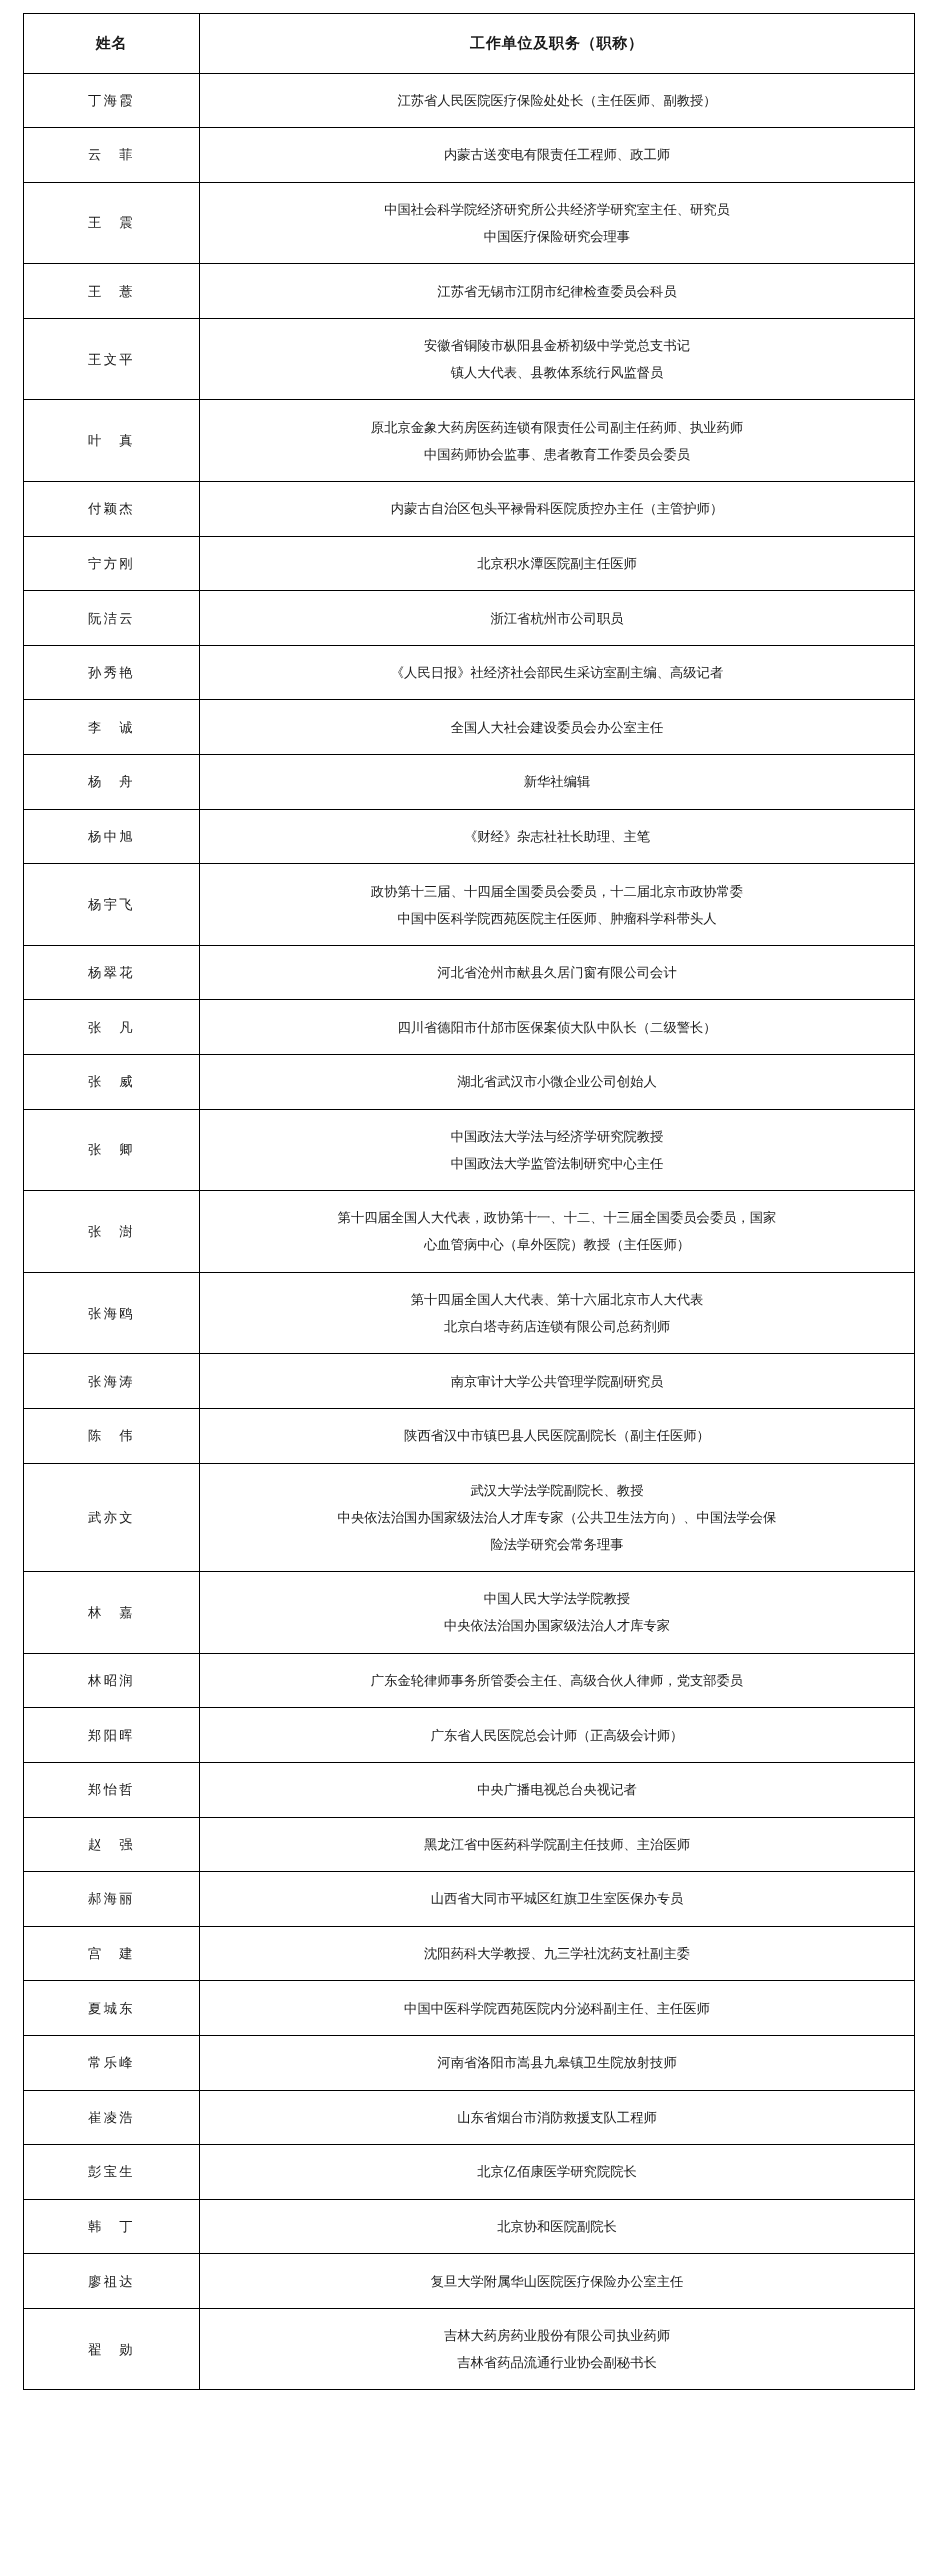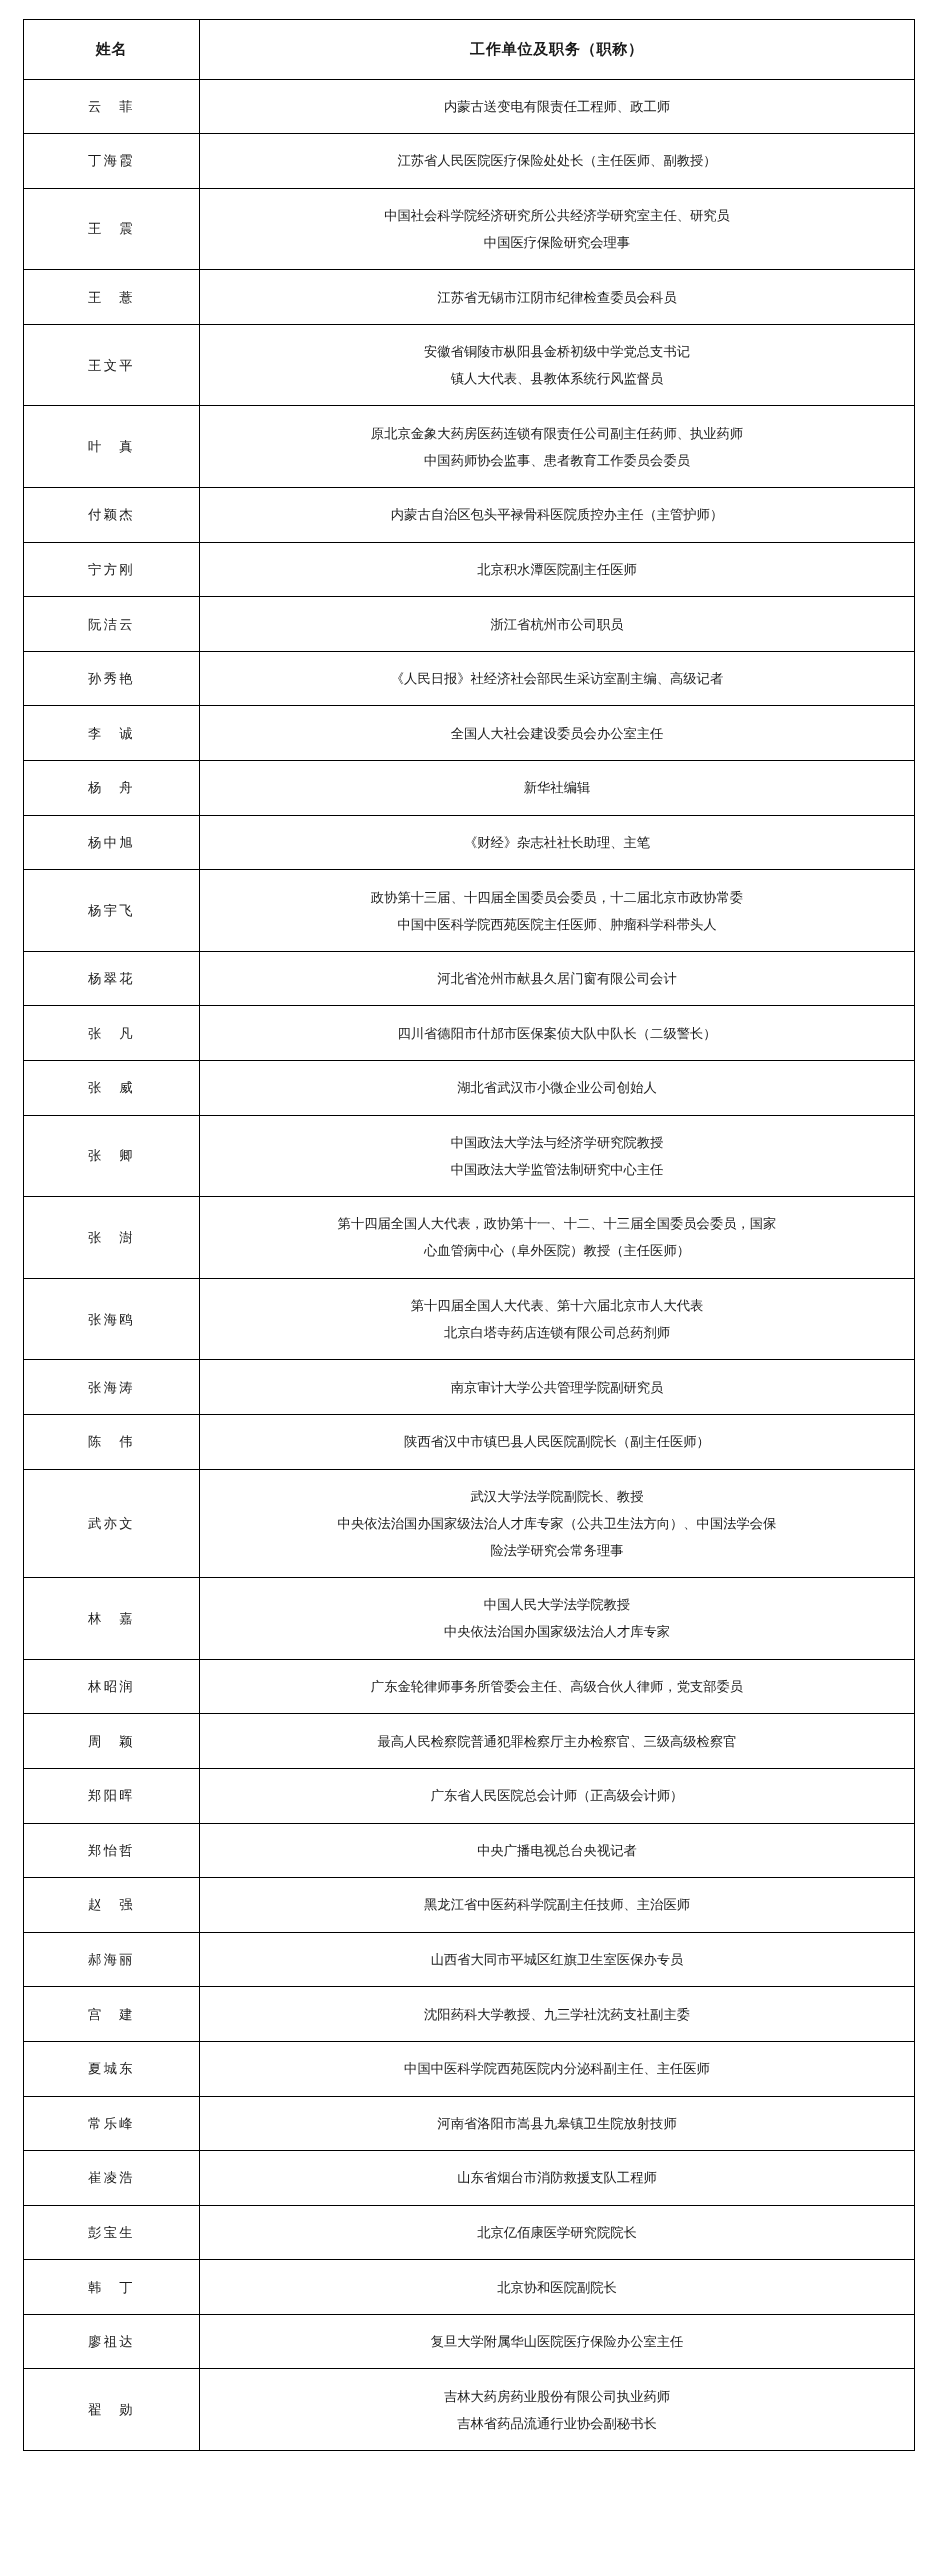--- a/index.html
+++ b/index.html
@@ -11,21 +11,21 @@
   }
   .page {
     width: 938px;
     min-height: 2576px;
     background: #ffffff;
     box-sizing: border-box;
     padding-top: 12.5px;
   }
   table.roster {
     width: 891px;
-    margin: 6px auto;
+    margin: 0 auto;
     border-collapse: collapse;
     table-layout: fixed;
   }
   table.roster, table.roster th, table.roster td {
     border: 0.8px solid #000000;
   }
   table.roster {
     border: 1.6px solid #000000;
   }
   col.name-col { width: 176px; }
@@ -65,29 +65,29 @@
     </colgroup>
     <thead>
       <tr>
         <th>姓名</th>
         <th>工作单位及职务（职称）</th>
       </tr>
     </thead>
     <tbody id="roster-body">
 
     <tr>
+          <td class="name-cell">丁海霞</td>
+          <td class="pos-cell">
+            <span class="pos-line">江苏省人民医院医疗保险处处长（主任医师、副教授）</span>
+          </td>
+        </tr>
+        <tr>
           <td class="name-cell">云　菲</td>
           <td class="pos-cell">
             <span class="pos-line">内蒙古送变电有限责任工程师、政工师</span>
-          </td>
-        </tr>
-        <tr>
-          <td class="name-cell">丁海霞</td>
-          <td class="pos-cell">
-            <span class="pos-line">江苏省人民医院医疗保险处处长（主任医师、副教授）</span>
           </td>
         </tr>
         <tr>
           <td class="name-cell">王　震</td>
           <td class="pos-cell">
             <span class="pos-line">中国社会科学院经济研究所公共经济学研究室主任、研究员</span>
             <span class="pos-line">中国医疗保险研究会理事</span>
           </td>
         </tr>
         <tr>
@@ -222,26 +222,20 @@
           <td class="name-cell">林　嘉</td>
           <td class="pos-cell">
             <span class="pos-line">中国人民大学法学院教授</span>
             <span class="pos-line">中央依法治国办国家级法治人才库专家</span>
           </td>
         </tr>
         <tr>
           <td class="name-cell">林昭润</td>
           <td class="pos-cell">
             <span class="pos-line">广东金轮律师事务所管委会主任、高级合伙人律师，党支部委员</span>
-          </td>
-        </tr>
-        <tr>
-          <td class="name-cell">周　颖</td>
-          <td class="pos-cell">
-            <span class="pos-line">最高人民检察院普通犯罪检察厅主办检察官、三级高级检察官</span>
           </td>
         </tr>
         <tr>
           <td class="name-cell">郑阳晖</td>
           <td class="pos-cell">
             <span class="pos-line">广东省人民医院总会计师（正高级会计师）</span>
           </td>
         </tr>
         <tr>
           <td class="name-cell">郑怡哲</td>

